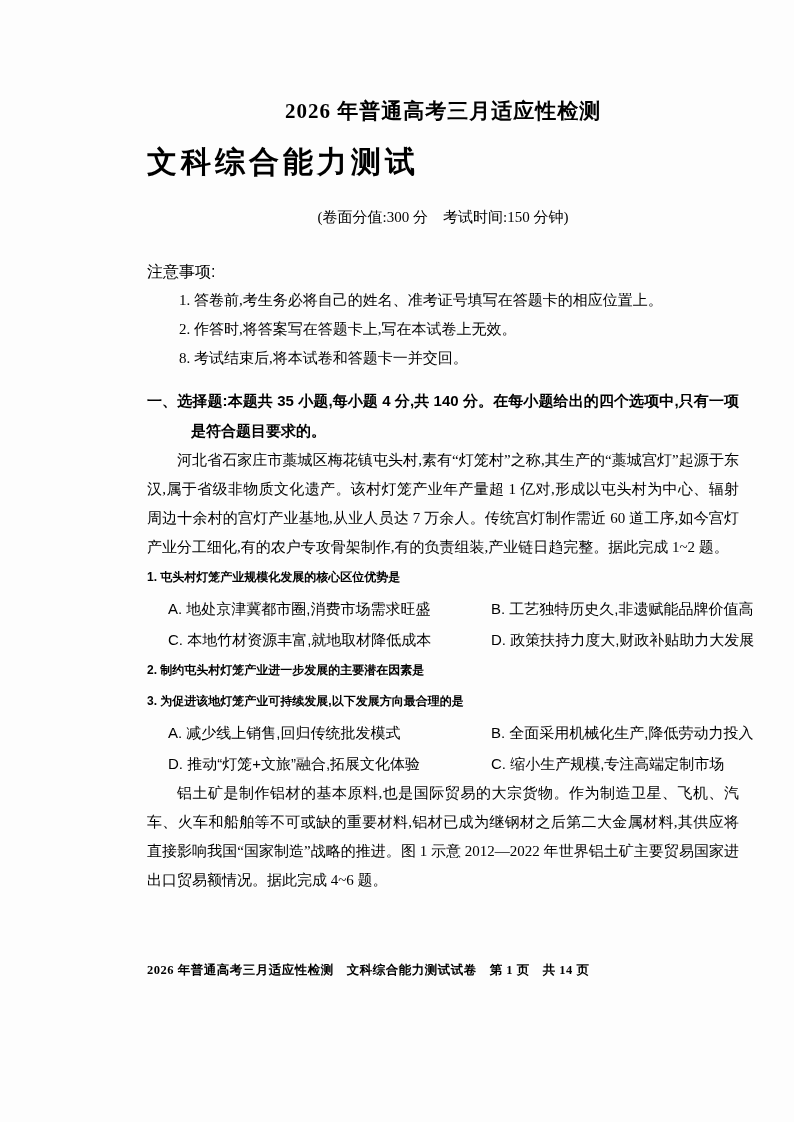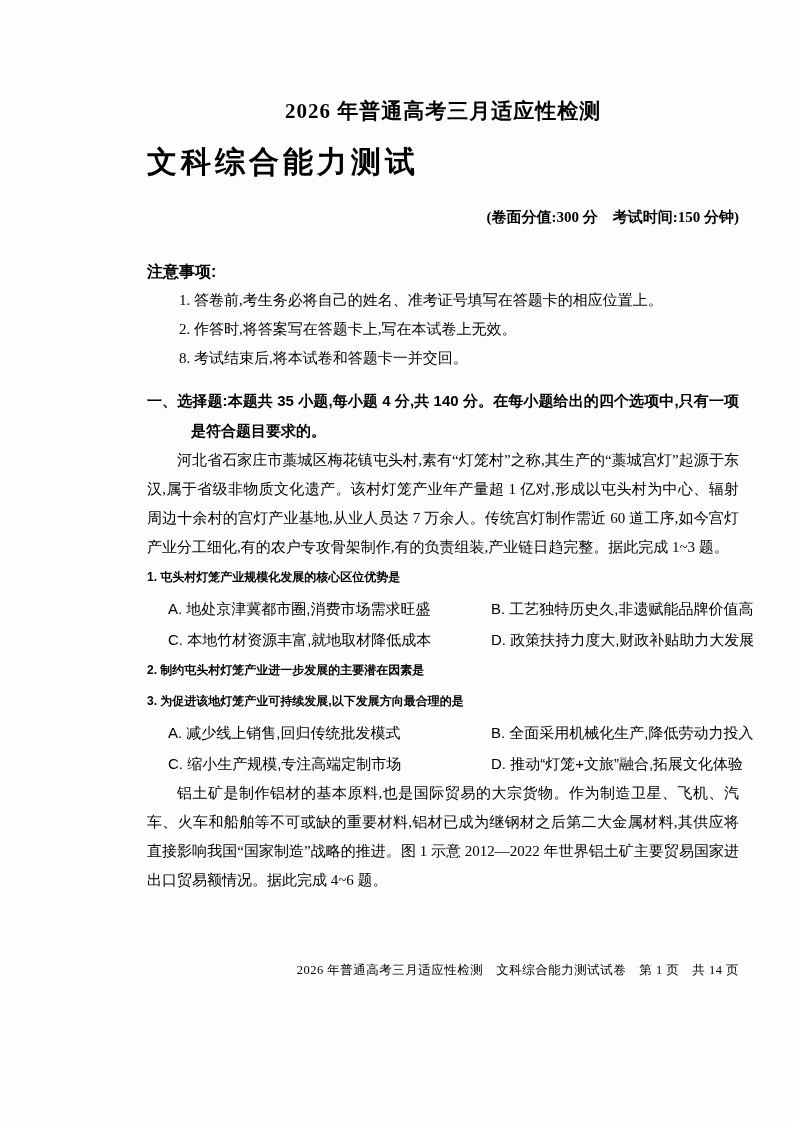--- a/index.html
+++ b/index.html
@@ -35,29 +35,29 @@
   }
   .paper-title{
     text-align:left;
     font-size:30px;
     font-weight:800;
     letter-spacing:4px;
     line-height:40px;
     margin:0 0 24px 0;
   }
   .paper-meta{
-    text-align:right;
+    text-align:center;
     font-size:15px;
-    font-weight:700;
+    font-weight:400;
     line-height:22px;
     margin:0 0 30px 0;
   }
   .notice-heading{
     font-size:16px;
-    font-weight:700;
+    font-weight:400;
     line-height:28px;
     margin:0;
   }
   .notice-item{
     font-size:15px;
     line-height:29px;
     margin:0;
     padding-left:32px;
   }
   .section-heading{
@@ -91,23 +91,23 @@
   .opt{
     font-size:15px;
     font-weight:400;
     line-height:31px;
     white-space:nowrap;
   }
   .footer{
     position:absolute;
     left:147px;top:962px;
     width:592px;
-    text-align:right;
+    text-align:left;
     font-size:12.5px;
-    font-weight:400;
+    font-weight:700;
     letter-spacing:0.5px;
   }
 </style>
 </head>
 <body>
 
 <div class="page">
   <div class="content">
 
     <p class="exam-session serif">2026 年普通高考三月适应性检测</p>
@@ -116,43 +116,43 @@
 
     <p class="paper-meta serif">(卷面分值:300 分　考试时间:150 分钟)</p>
 
     <p class="notice-heading hei">注意事项:</p>
     <p class="notice-item serif">1. 答卷前,考生务必将自己的姓名、准考证号填写在答题卡的相应位置上。</p>
     <p class="notice-item serif">2. 作答时,将答案写在答题卡上,写在本试卷上无效。</p>
     <p class="notice-item serif">8. 考试结束后,将本试卷和答题卡一并交回。</p>
 
     <p class="section-heading hei">一、选择题:本题共 35 小题,每小题 4 分,共 140 分。在每小题给出的四个选项中,只有一项是符合题目要求的。</p>
 
-    <p class="passage serif">河北省石家庄市藁城区梅花镇屯头村,素有“灯笼村”之称,其生产的“藁城宫灯”起源于东汉,属于省级非物质文化遗产。该村灯笼产业年产量超 1 亿对,形成以屯头村为中心、辐射周边十余村的宫灯产业基地,从业人员达 7 万余人。传统宫灯制作需近 60 道工序,如今宫灯产业分工细化,有的农户专攻骨架制作,有的负责组装,产业链日趋完整。据此完成 1~3 题。</p>
+    <p class="passage serif">河北省石家庄市藁城区梅花镇屯头村,素有“灯笼村”之称,其生产的“藁城宫灯”起源于东汉,属于省级非物质文化遗产。该村灯笼产业年产量超 1 亿对,形成以屯头村为中心、辐射周边十余村的宫灯产业基地,从业人员达 7 万余人。传统宫灯制作需近 60 道工序,如今宫灯产业分工细化,有的农户专攻骨架制作,有的负责组装,产业链日趋完整。据此完成 1~2 题。</p>
 
     <div class="question">
       <p class="stem hei">1. 屯头村灯笼产业规模化发展的核心区位优势是</p>
       <div class="opts">
         <span class="opt hei">A. 地处京津冀都市圈,消费市场需求旺盛</span>
         <span class="opt hei">B. 工艺独特历史久,非遗赋能品牌价值高</span>
         <span class="opt hei">C. 本地竹材资源丰富,就地取材降低成本</span>
         <span class="opt hei">D. 政策扶持力度大,财政补贴助力大发展</span>
       </div>
     </div>
 
     <div class="question">
       <p class="stem hei">2. 制约屯头村灯笼产业进一步发展的主要潜在因素是</p>
     </div>
 
     <div class="question">
       <p class="stem hei">3. 为促进该地灯笼产业可持续发展,以下发展方向最合理的是</p>
       <div class="opts">
         <span class="opt hei">A. 减少线上销售,回归传统批发模式</span>
         <span class="opt hei">B. 全面采用机械化生产,降低劳动力投入</span>
+        <span class="opt hei">D. 推动“灯笼+文旅”融合,拓展文化体验</span>
         <span class="opt hei">C. 缩小生产规模,专注高端定制市场</span>
-        <span class="opt hei">D. 推动“灯笼+文旅”融合,拓展文化体验</span>
       </div>
     </div>
 
     <p class="passage serif">铝土矿是制作铝材的基本原料,也是国际贸易的大宗货物。作为制造卫星、飞机、汽车、火车和船舶等不可或缺的重要材料,铝材已成为继钢材之后第二大金属材料,其供应将直接影响我国“国家制造”战略的推进。图 1 示意 2012—2022 年世界铝土矿主要贸易国家进出口贸易额情况。据此完成 4~6 题。</p>
 
   </div>
 
   <div class="footer serif">2026 年普通高考三月适应性检测　文科综合能力测试试卷　第 1 页　共 14 页</div>
 </div>
 

